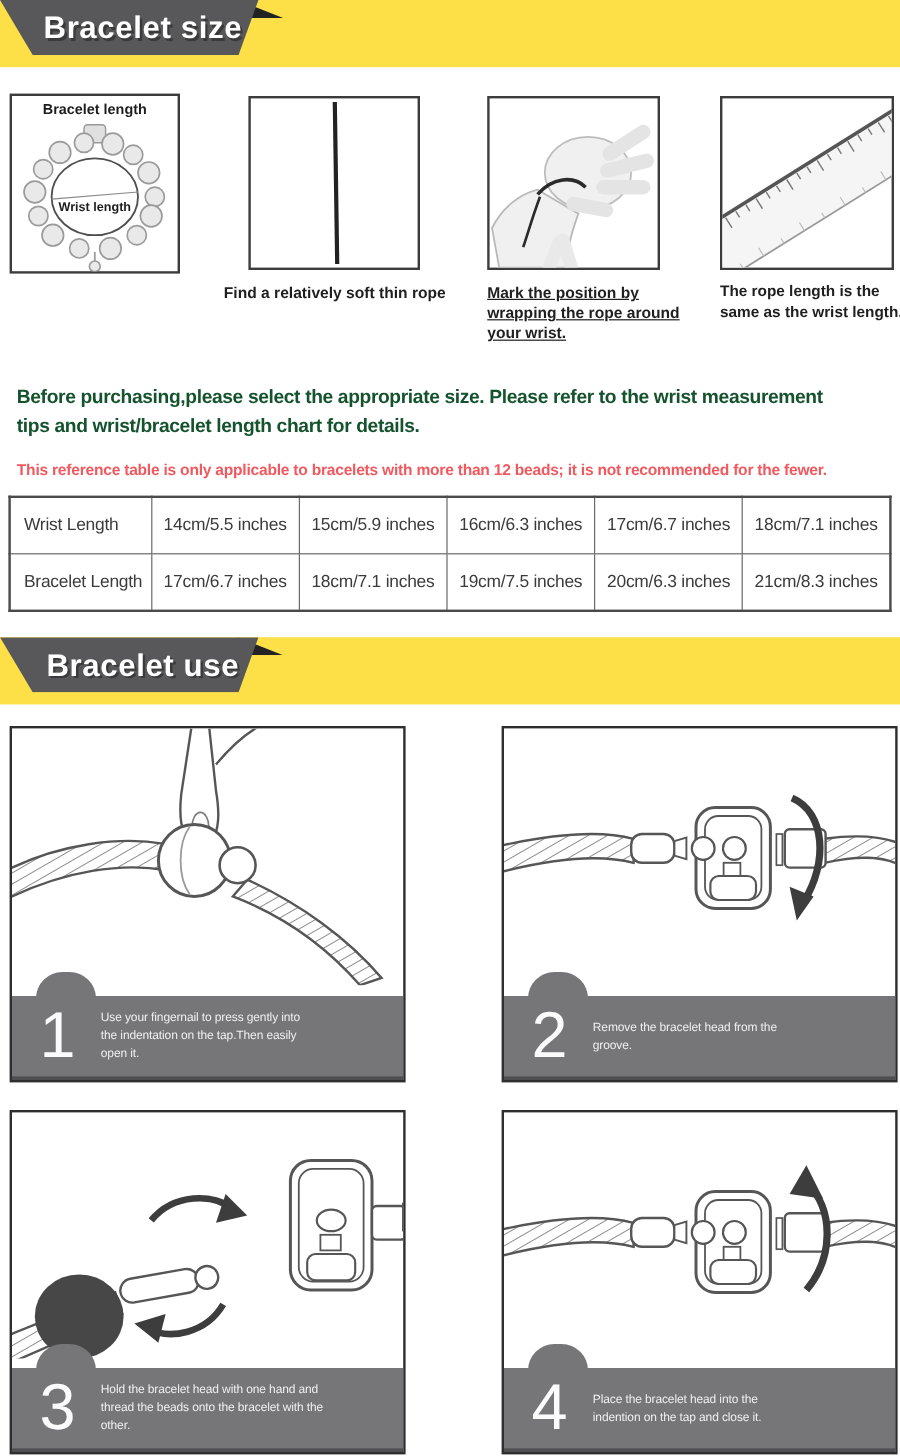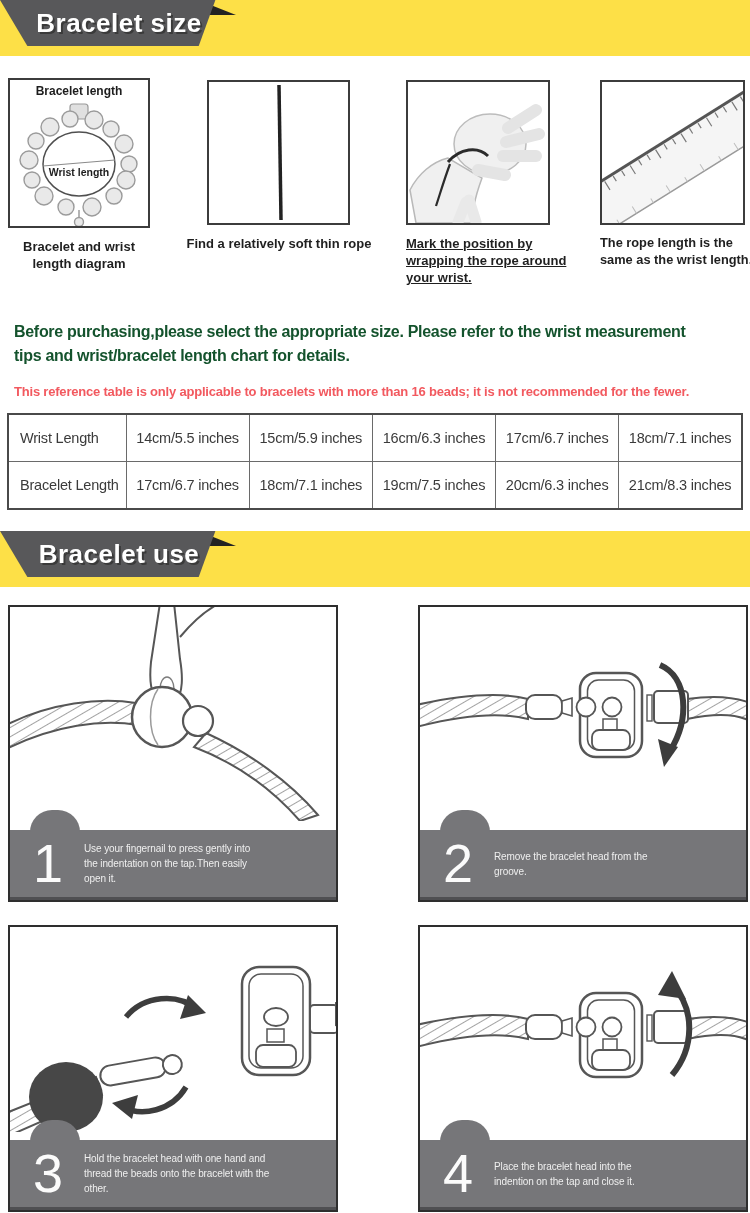--- a/index.html
+++ b/index.html
@@ -114,22 +114,20 @@
           <circle cx="104" cy="116" r="8"></circle>
             <circle cx="116" cy="100" r="9"></circle>
         </g>
         <ellipse cx="69" cy="84" rx="36" ry="32" fill="#ffffff" stroke="#4f4f4f" stroke-width="1.5"></ellipse>
         <path d="M33 86 L105 80" stroke="#8a8a8a" stroke-width="1" fill="none"></path>
         <text x="69" y="96" text-anchor="middle" font-size="10.5" font-weight="bold" fill="#1d1d1d">Wrist length</text>
         <path d="M69 130 L69 138" stroke="#9b9b9b" stroke-width="1.5"></path>
         <circle cx="69" cy="142" r="4.5" fill="#e9e9e9" stroke="#9b9b9b" stroke-width="1.4"></circle>
       </svg>
     </div>
-    <div class="figcap cap-center" style="width:142px;">Bracelet and wrist
-length diagram</div>
   </div>
 
   <div class="fig" style="left:207px; top:2px; width:200px;">
     <div class="figbox" style="width:143px; height:145px;">
       <svg width="139" height="141" viewBox="0 0 139 141">
         <path d="M70 3 L72 138" stroke="#222" stroke-width="3.5" fill="none"></path>
       </svg>
     </div>
     <div class="figcap cap-center" style="width:200px; margin-left:-28px;">Find a relatively soft thin rope</div>
   </div>
@@ -169,21 +167,21 @@
         </g>
       </svg>
     </div>
     <div class="figcap" style="width:155px; font-size:12.8px;">The rope length is the
 same as the wrist length.</div>
   </div>
 </div>
 
 <div class="intro">Before purchasing,please select the appropriate size. Please refer to the wrist measurement
 tips and wrist/bracelet length chart for details.</div>
-<div class="warning">This reference table is only applicable to bracelets with more than 16 beads; it is not recommended for the fewer.</div>
+<div class="warning">This reference table is only applicable to bracelets with more than 12 beads; it is not recommended for the fewer.</div>
 
 <table class="size">
   <tbody>
     <tr>
       <td class="rowlabel">Wrist Length</td>
       <td>14cm/5.5 inches</td>
       <td>15cm/5.9 inches</td>
       <td>16cm/6.3 inches</td>
       <td>17cm/6.7 inches</td>
       <td>18cm/7.1 inches</td>

